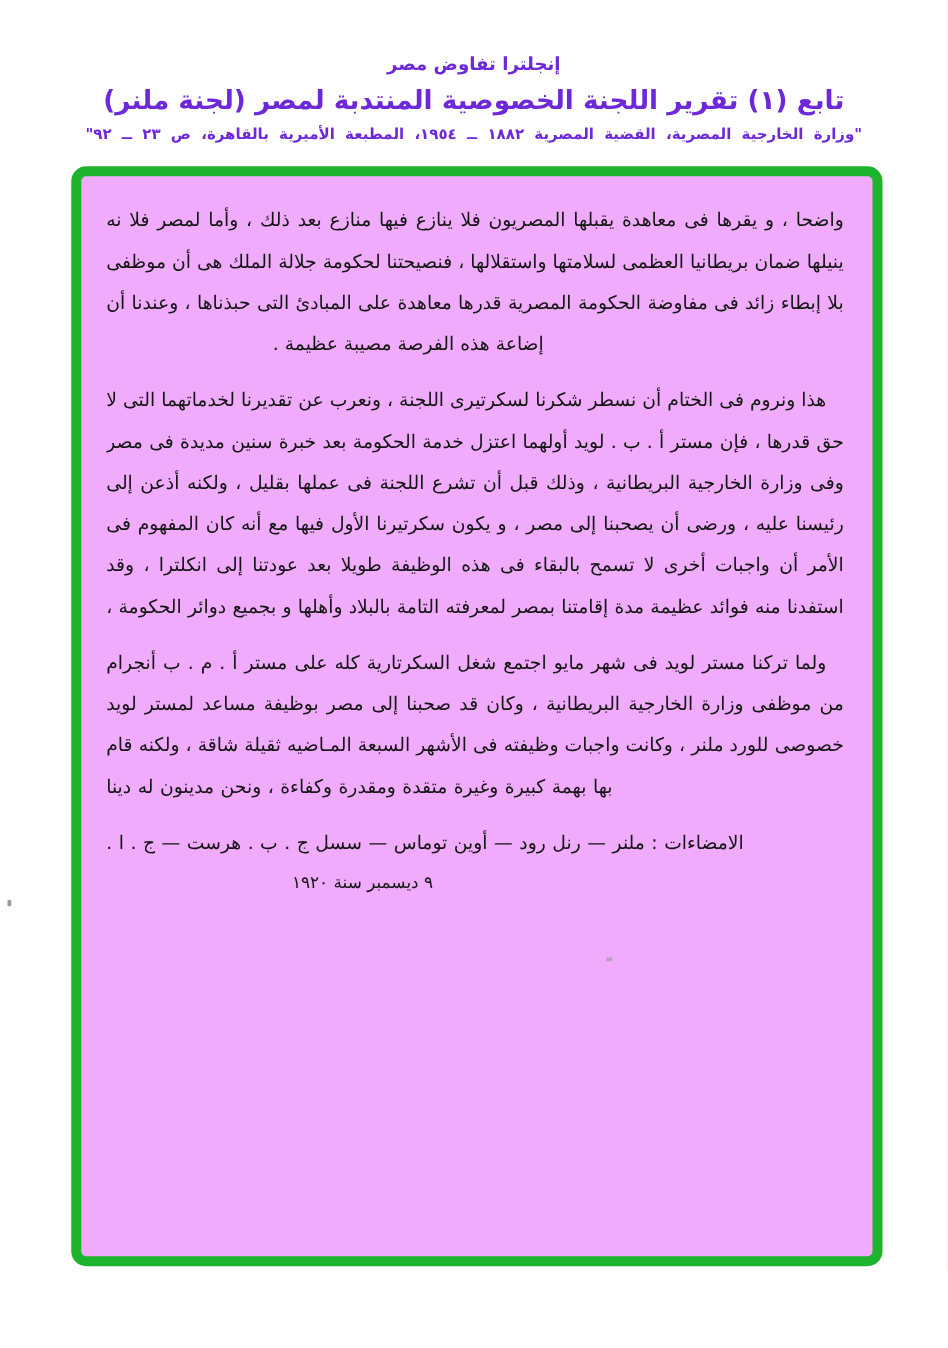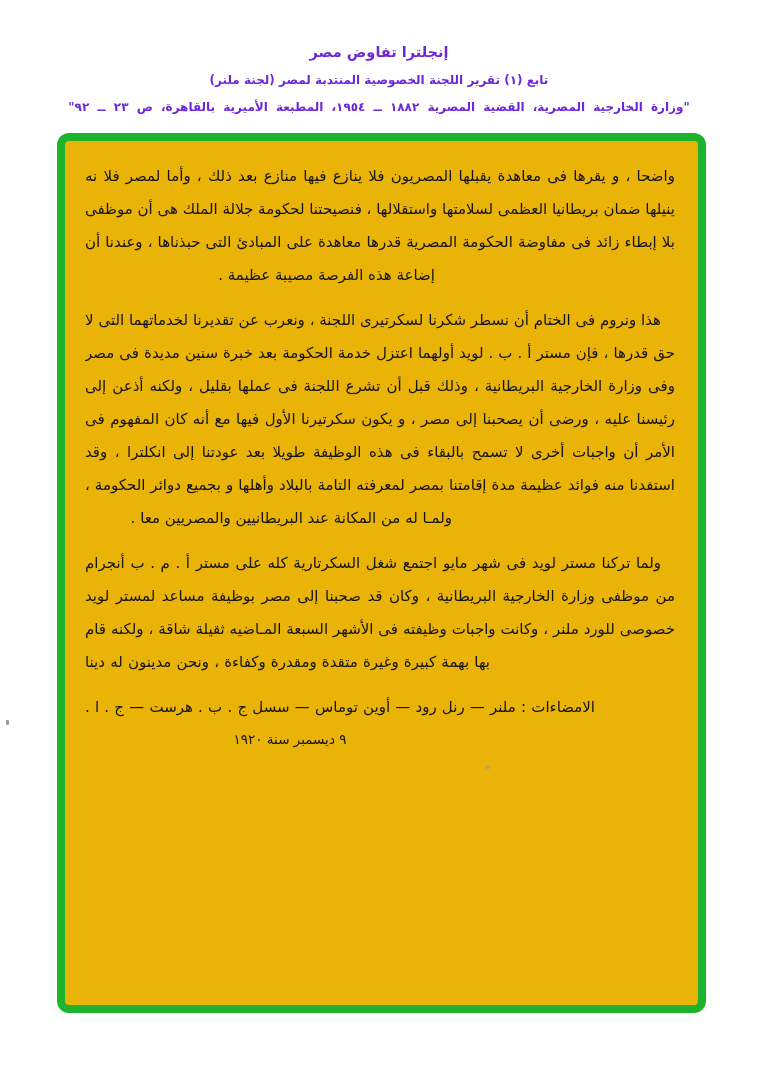--- a/index.html
+++ b/index.html
@@ -21,33 +21,33 @@
     position: absolute;
     top: 42px;
     left: 0;
     right: 0;
     text-align: center;
     direction: rtl;
     font-weight: bold;
     color: #6d28d9;
   }
   .h-title    { font-size: 14.5px; line-height: 20px; margin-bottom: 6px; }
-  .h-subtitle { font-size: 12px; line-height: 24px; margin-bottom: 7px; }
+  .h-subtitle { font-size: 21px; line-height: 24px; margin-bottom: 7px; }
   .h-citation { font-size: 12px;   line-height: 16px; word-spacing: 4px; }
 
   
   .frame {
     position: absolute;
     left: 57px;
     top: 133px;
     width: 633px;
     height: 864px;
     border: 8px solid #1eb32c;
     border-radius: 12px;
-    background: #eab308;
+    background: #f0abfc;
   }
   .content {
     position: absolute;
     top: 0; left: 0; right: 0;
     padding: 19px 23px 0 20px;
     direction: rtl;
   }
   .para { margin: 0 0 12px 0; }
   .pline {
     font-size: 15px;
@@ -97,21 +97,20 @@
         <div class="pline last p1-last">إضاعة هذه الفرصة مصيبة عظيمة .</div>
       </div>
 
       <div class="para">
         <div class="pline first">هذا ونروم فى الختام أن نسطر شكرنا لسكرتيرى اللجنة ، ونعرب عن تقديرنا لخدماتهما التى لا تثمن</div>
         <div class="pline">حق قدرها ، فإن مستر أ . ب . لويد أولهما اعتزل خدمة الحكومة بعد خبرة سنين مديدة فى مصر</div>
         <div class="pline">وفى وزارة الخارجية البريطانية ، وذلك قبل أن تشرع اللجنة فى عملها بقليل ، ولكنه أذعن إلى إلحاح</div>
         <div class="pline">رئيسنا عليه ، ورضى أن يصحبنا إلى مصر ، و يكون سكرتيرنا الأول فيها مع أنه كان المفهوم فى أول</div>
         <div class="pline">الأمر أن واجبات أخرى لا تسمح بالبقاء فى هذه الوظيفة طويلا بعد عودتنا إلى انكلترا ، وقد</div>
         <div class="pline">استفدنا منه فوائد عظيمة مدة إقامتنا بمصر لمعرفته التامة بالبلاد وأهلها و بجميع دوائر الحكومة ،</div>
-        <div class="pline last p2-last">ولمـا له من المكانة عند البريطانيين والمصريين معا .</div>
       </div>
 
       <div class="para">
         <div class="pline first">ولما تركنا مستر لويد فى شهر مايو اجتمع شغل السكرتارية كله على مستر أ . م . ب أنجرام</div>
         <div class="pline">من موظفى وزارة الخارجية البريطانية ، وكان قد صحبنا إلى مصر بوظيفة مساعد لمستر لويد وسكرتير</div>
         <div class="pline">خصوصى للورد ملنر ، وكانت واجبات وظيفته فى الأشهر السبعة المـاضيه ثقيلة شاقة ، ولكنه قام</div>
         <div class="pline last p3-last">بها بهمة كبيرة وغيرة متقدة ومقدرة وكفاءة ، ونحن مدينون له دينا كبيرا على مساعدته .</div>
       </div>
 
       <div class="pline signatures">الامضاءات : ملنر — رنل رود — أوين توماس — سسل ج . ب . هرست — ج . ا . سبندر</div>

